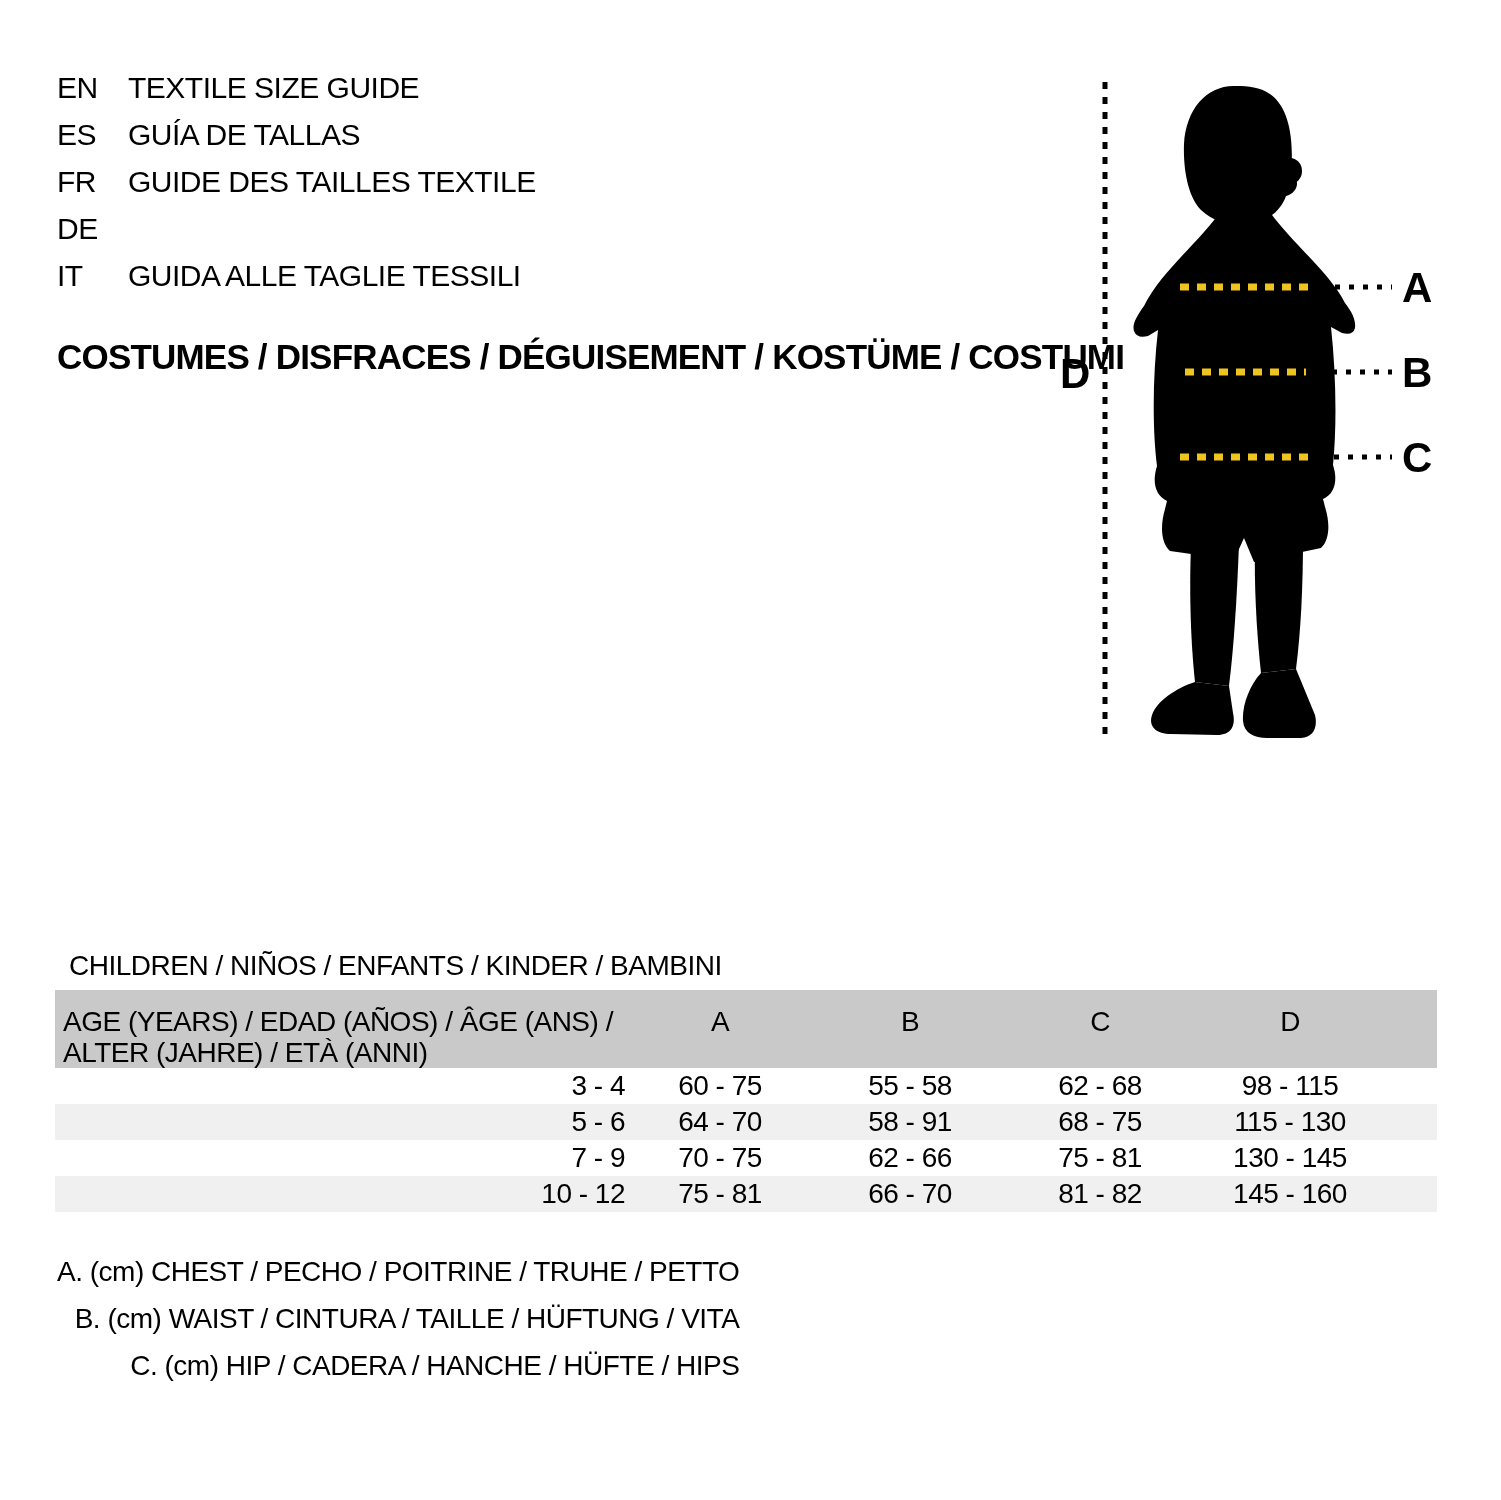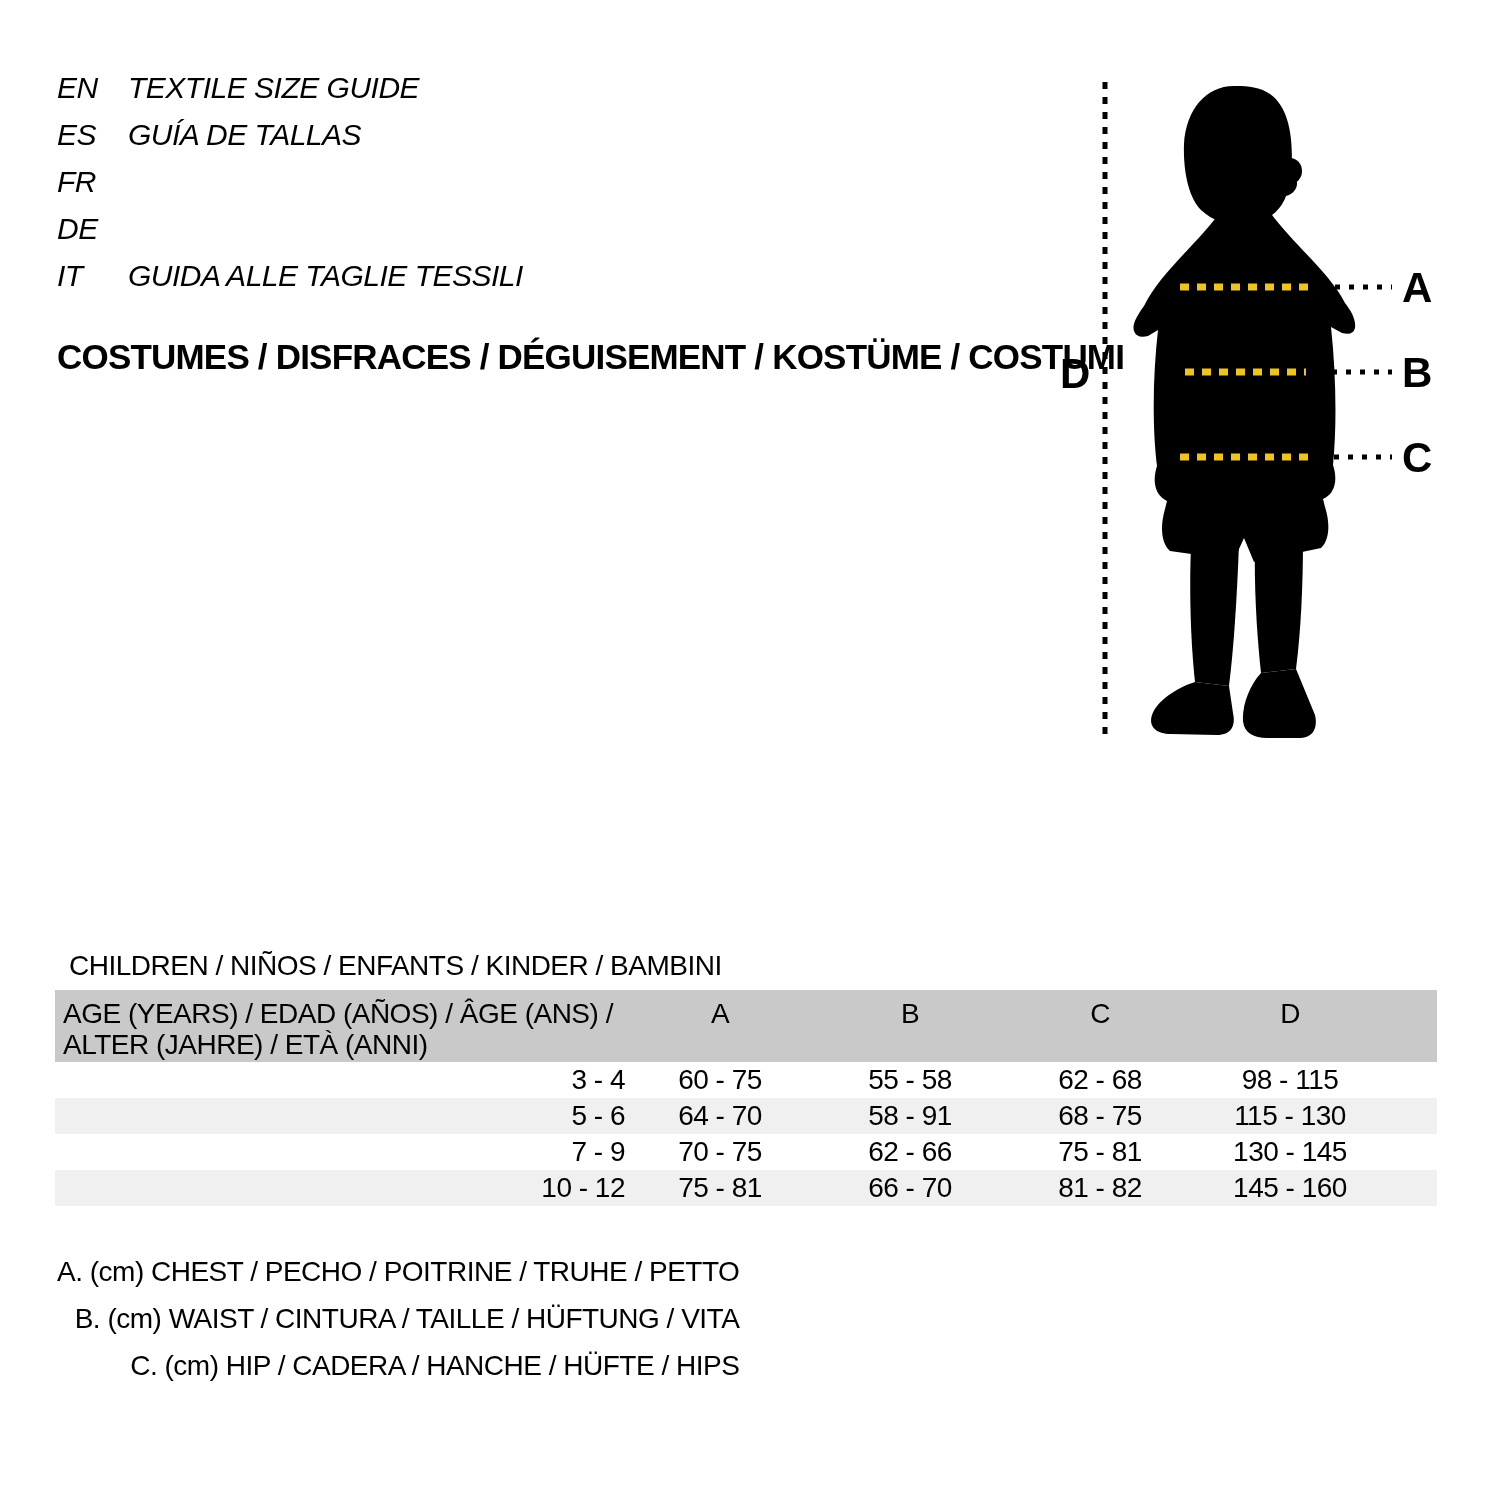--- a/index.html
+++ b/index.html
@@ -16,21 +16,20 @@
   
   .langs {
     position: absolute;
     left: 57px;
     top: 64px;
     font-size: 30px;
     line-height: 47px;
     font-weight: 500;
     letter-spacing: -0.5px;
     white-space: nowrap;
-    font-style: italic;
   }
   .lang-row { display: flex; }
   .lang-code { display: inline-block; width: 71px; flex: 0 0 71px; }
 
   
   .category {
     position: absolute;
     left: 57px;
     top: 337px;
     font-size: 35px;
@@ -67,21 +66,21 @@
     width: 1382px;
     border-collapse: collapse;
     table-layout: fixed;
     font-size: 28px;
     letter-spacing: -0.5px;
   }
   .size-table th {
     background: var(--header-bg, #c9c9c9);
     font-weight: 500;
     vertical-align: top;
-    padding: 8px 0 0 0;
+    padding: 16px 0 0 0;
     height: 72px;
     box-sizing: border-box;
     text-align: center;
   }
   .size-table th.age-h { text-align: left; padding-left: 8px; line-height: 31px; }
   .size-table td {
     height: 36px;
     padding: 0;
     text-align: center;
     font-weight: 400;
@@ -113,20 +112,21 @@
     <div class="lang-row">
       <span class="lang-code">EN</span>
       <span class="lang-label">TEXTILE SIZE GUIDE</span>
     </div>
     <div class="lang-row">
       <span class="lang-code">ES</span>
       <span class="lang-label">GUÍA DE TALLAS</span>
     </div>
     <div class="lang-row">
       <span class="lang-code">FR</span>
+      <span class="lang-label">GUIDE DES TAILLES TEXTILE</span>
     </div>
     <div class="lang-row">
       <span class="lang-code">DE</span>
     </div>
     <div class="lang-row">
       <span class="lang-code">IT</span>
       <span class="lang-label">GUIDA ALLE TAGLIE TESSILI</span>
     </div>
   </section>
 

